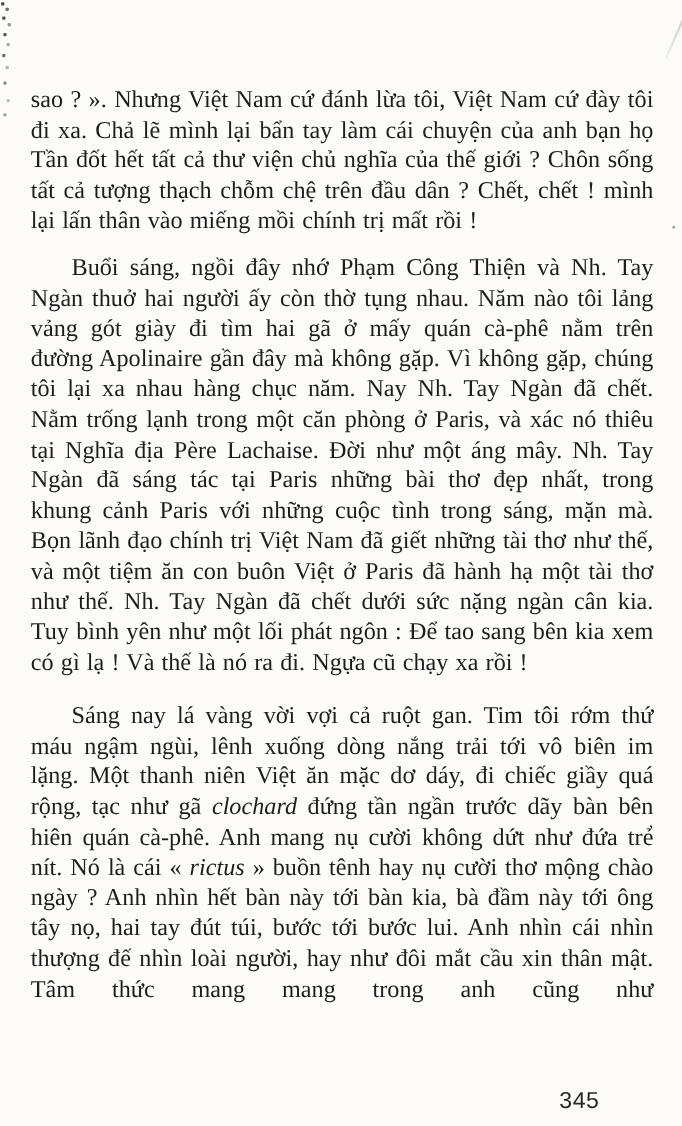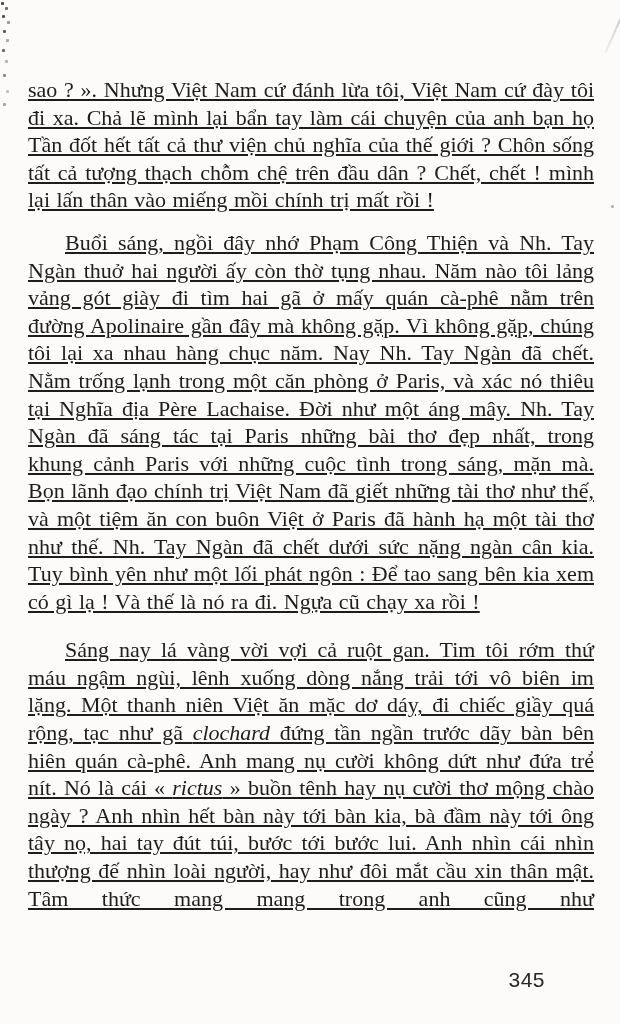--- a/index.html
+++ b/index.html
@@ -20,36 +20,35 @@
     width: 566px;
     font-family: "Liberation Serif", serif;
     font-size: 22px;
     line-height: 27.6px;
     color: #1f1d1a;
     text-align: justify;
     word-spacing: 1px;
   }
   .para {
     margin: 0 0 15px 0;
-    text-decoration: underline;
   }
   .para.indent {
     text-indent: 37px;
   }
   .para.full-last {
     text-align-last: justify;
     margin-top: 21px;
   }
   .italic-term {
     font-style: italic;
   }
   .page-number {
     position: absolute;
     right: 75px;
-    bottom: 32px;
+    bottom: 11px;
     font-family: "Liberation Sans", sans-serif;
     font-size: 21px;
     color: #262626;
     letter-spacing: 0.5px;
   }
   .stray-mark {
     position: absolute;
     left: 589px;
     top: 748px;
     font-family: "Liberation Serif", serif;

